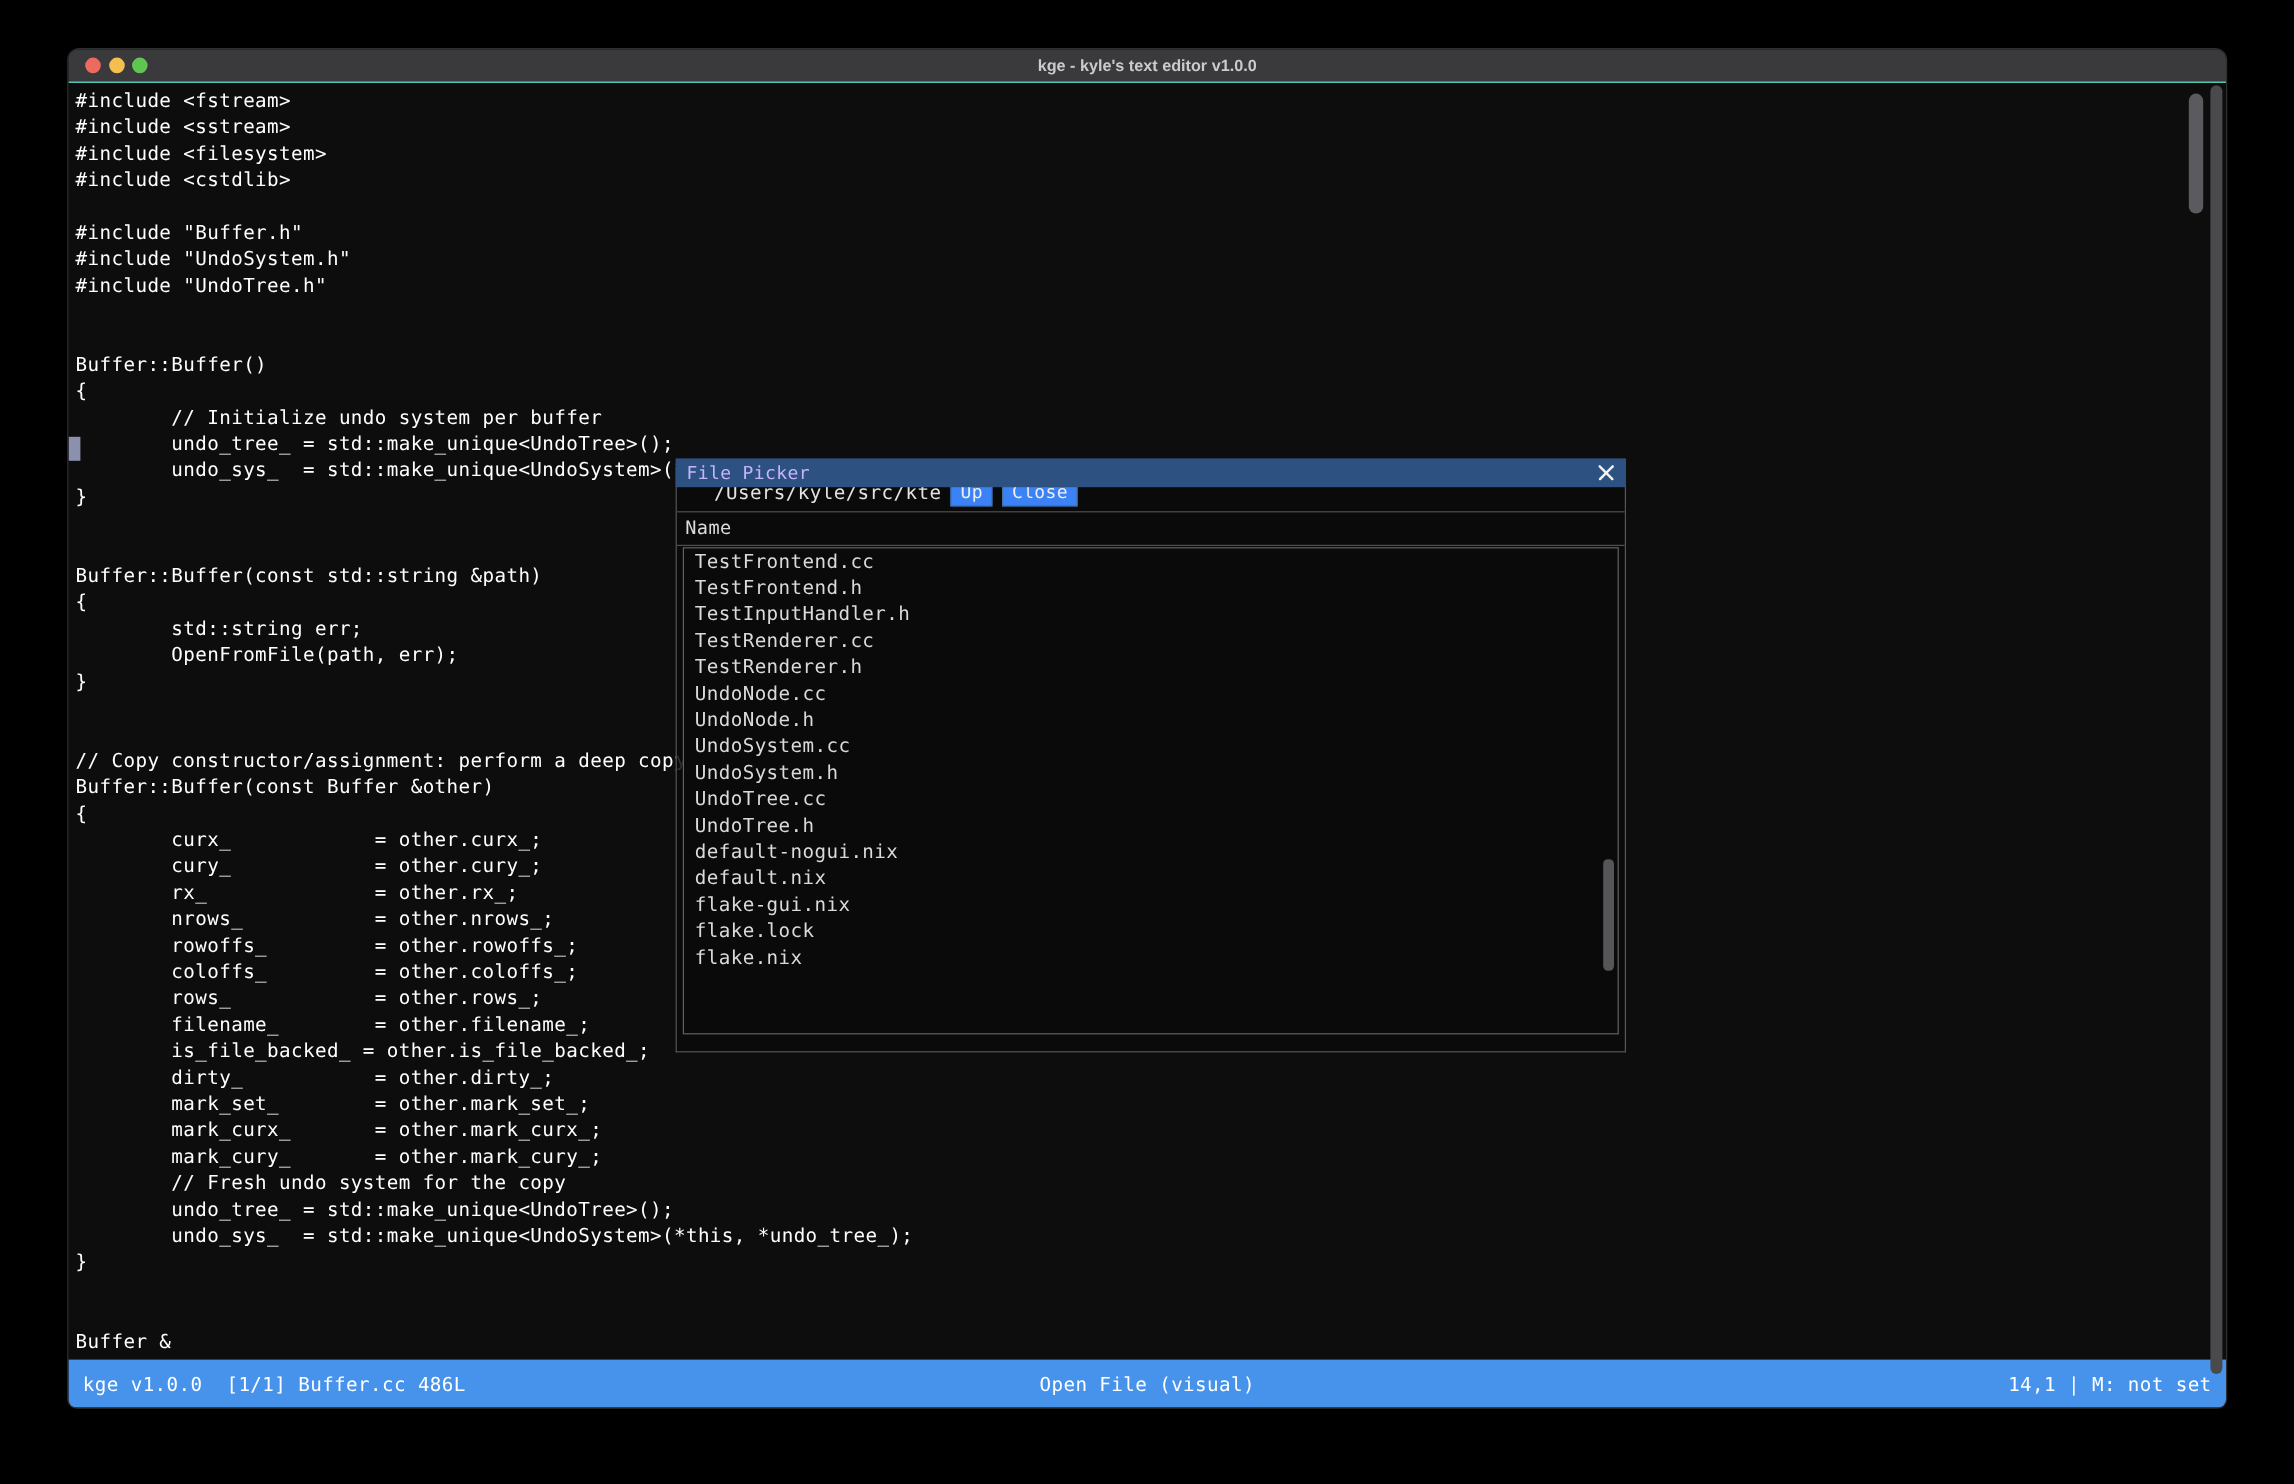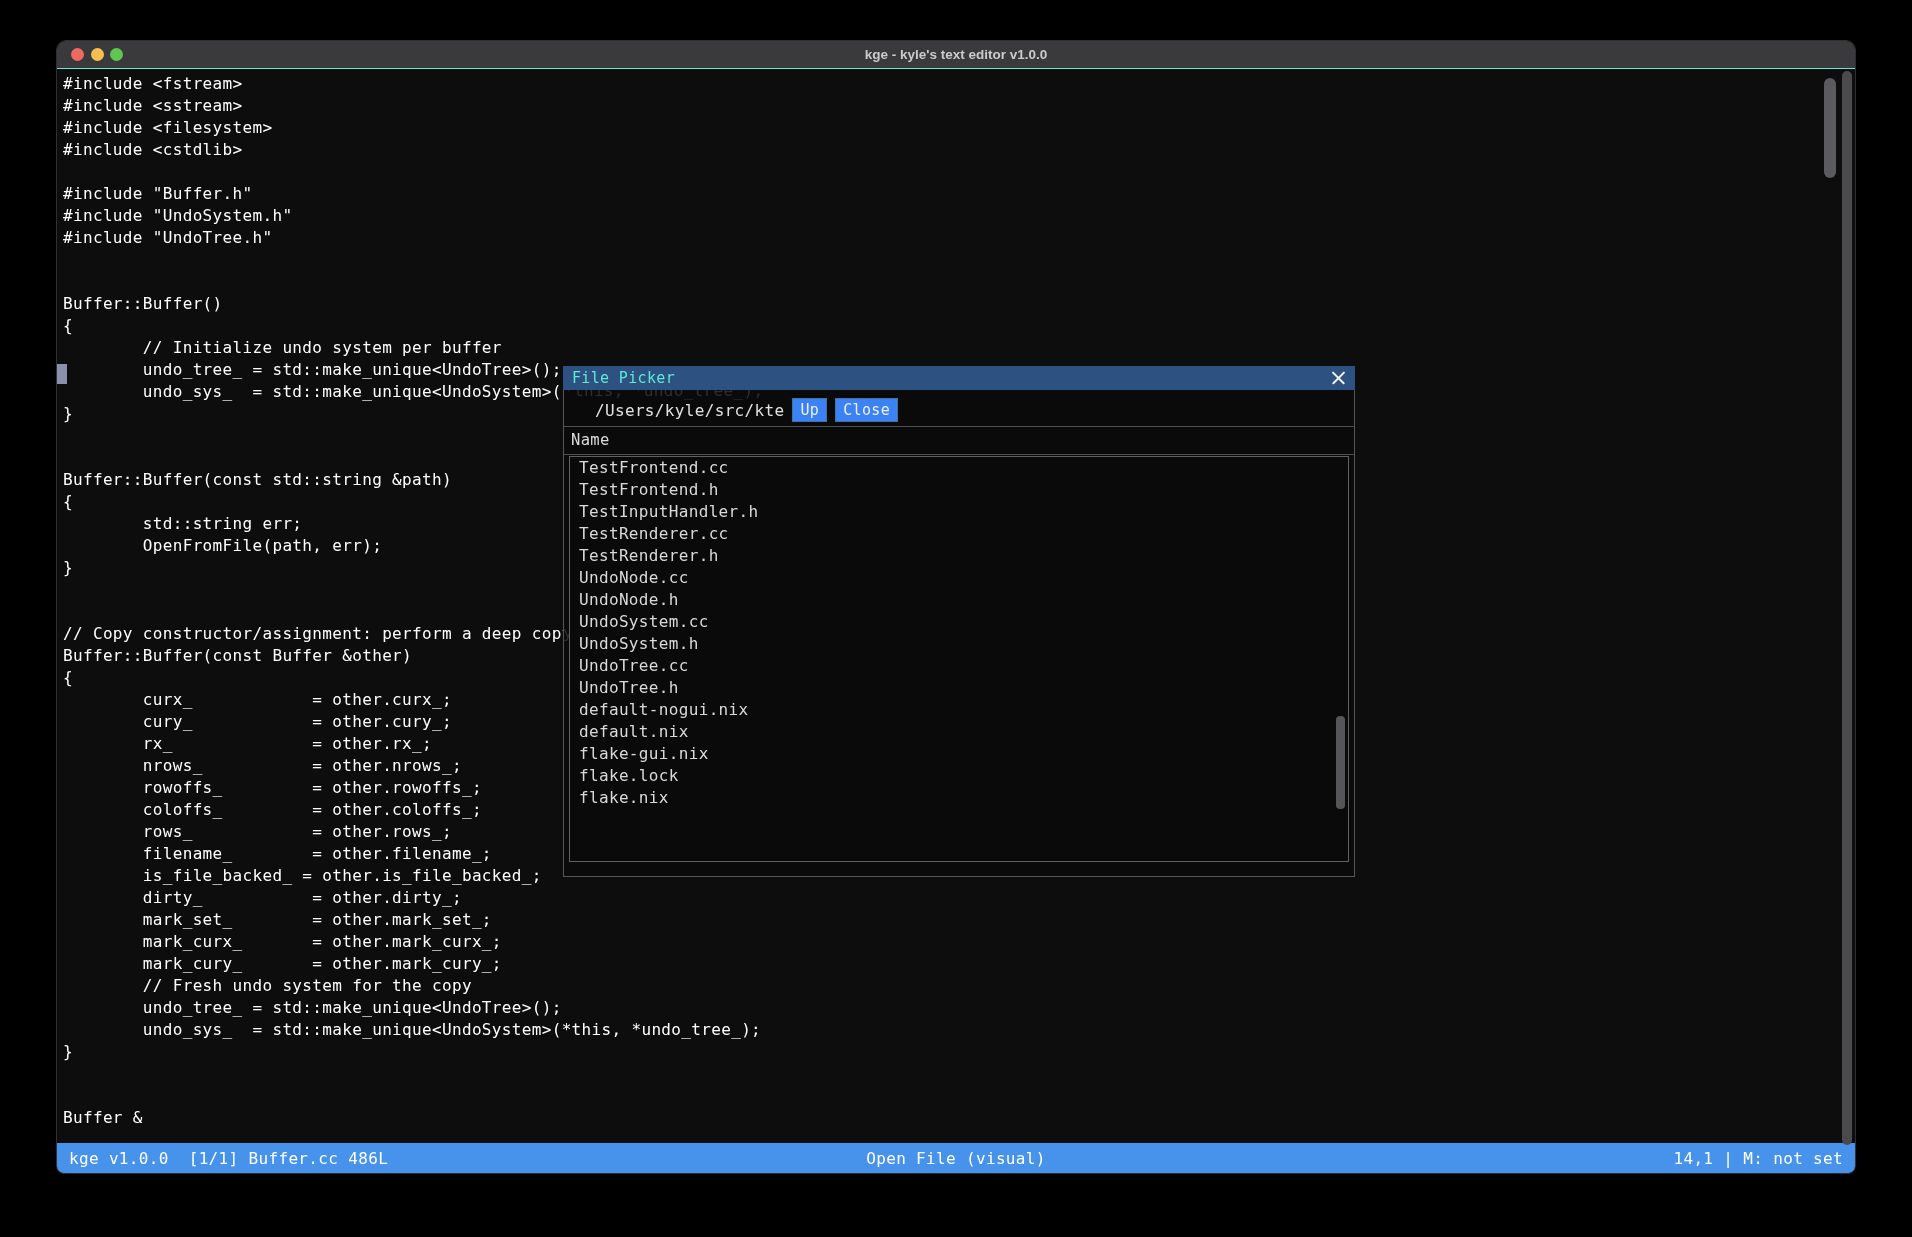--- a/index.html
+++ b/index.html
@@ -41,33 +41,33 @@
   .sb-track {
     position:absolute; z-index:3; right:3px; top:2px; bottom:2px; width:10px;
     background:#4a4a4d; border-radius:5px;
   }
   .sb-thumb {
     position:absolute; z-index:3; right:19px; top:9px; width:12px; height:100px;
     background:#5b5b5f; border-radius:6px;
   }
 
   .statusbar {
-    position:absolute; left:0; right:0; bottom:0; height:30px;
+    position:absolute; left:0; right:0; bottom:0; height:40px;
     background:#4793ec; color:#ffffff; display:flex; align-items:center;
     padding:0 12px; font-size:16px; white-space:pre;
   }
   .status-center { position:absolute; left:50%; transform:translateX(-50%); }
   .status-right { margin-left:auto; }
 
   
   .dialog { position:absolute; left:563px; top:366px; width:792px; height:511px; z-index:10; }
   .dlg-title {
-    position:absolute; left:0; top:0; right:0; height:24px; background:#2d5181;
+    position:absolute; left:0; top:16px; right:0; height:24px; background:#2d5181;
     display:flex; align-items:center; justify-content:space-between;
-    padding:0 9px; font-size:15px; color:#5eead4; z-index:3;
+    padding:0 9px; font-size:15px; color:#c4b5fd; z-index:3;
   }
   .dlg-close { position:relative; width:15px; height:15px; cursor:default; }
   .dlg-close i {
     position:absolute; left:-1px; top:6.5px; width:17px; height:1.6px;
     background:#f2f2f2; border-radius:1px; display:block;
   }
   .dlg-close i:first-child { transform:rotate(45deg); }
   .dlg-close i:last-child  { transform:rotate(-45deg); }
   .dlg-body {
     position:absolute; left:0; top:24px; right:0; bottom:0;

